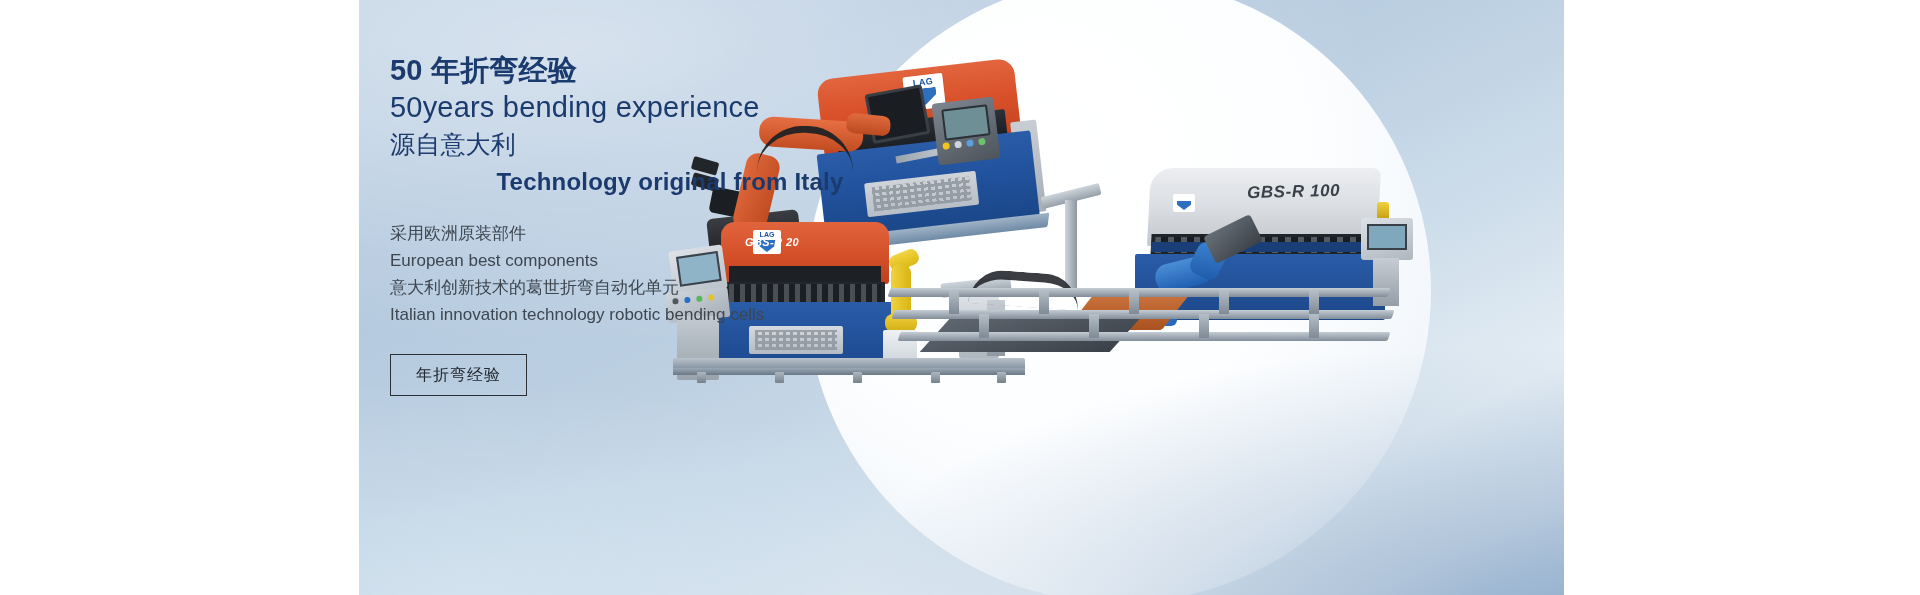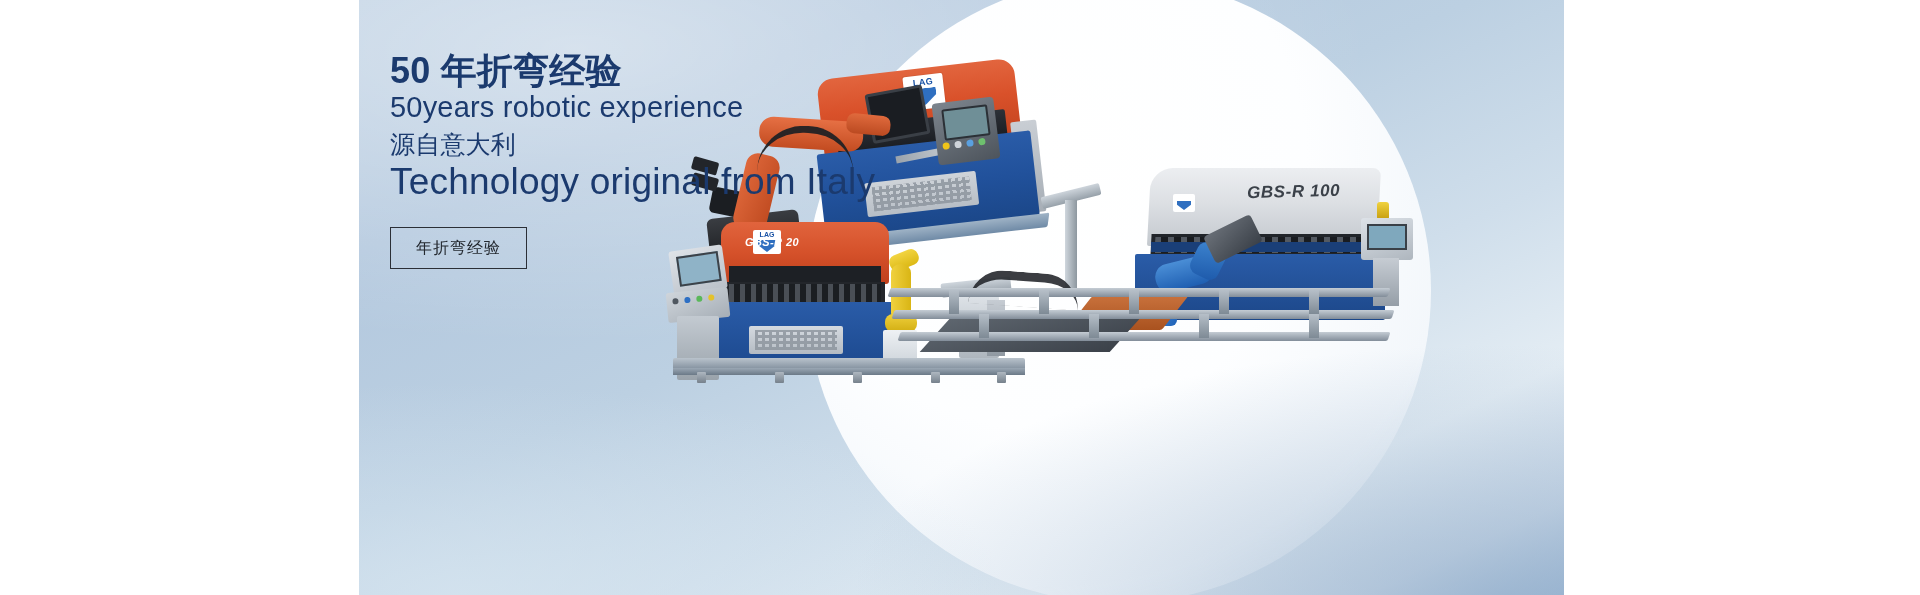--- a/index.html
+++ b/index.html
@@ -30,25 +30,25 @@
     position:absolute;left:447px;top:-22px;width:625px;height:625px;border-radius:50%;
     background:radial-gradient(circle at 38% 30%, #ffffff 0%, #fdfeff 45%, #f3f7fb 72%, rgba(243,247,251,.30) 88%, rgba(243,247,251,0) 100%);
     filter:blur(.4px);
   }
 
   
   .copy{position:absolute;left:31px;top:52px;width:560px;z-index:6;}
   .h-line{
     color:#1b3a6e;letter-spacing:.2px;white-space:nowrap;
   }
-  .h-cn{font-size:36px;line-height:37px;font-weight:700;}
+  .h-cn{font-size:29px;line-height:37px;font-weight:700;}
   .h-cn .num{font-weight:700;}
   .h-en{font-size:29px;line-height:37px;font-weight:400;}
   .h-cn2{font-size:25px;line-height:37px;font-weight:400;}
-  .h-en2{font-size:37px;line-height:38px;font-weight:400;}
+  .h-en2{font-size:24px;line-height:38px;font-weight:700;text-align:center;}
 
   .sub{margin-top:19px;}
   .s-line{
     color:#3e4650;font-size:17px;line-height:27px;white-space:nowrap;font-weight:400;
   }
 
   .btn{
     margin-top:26px;display:inline-block;
     padding:12px 25px;border:1px solid #2b2f36;color:#23282f;
     font-size:16px;line-height:1;background:transparent;cursor:pointer;
@@ -343,22 +343,28 @@
           <div class="tie" style="left:420px;top:30px;"></div>
         </div>
       </div>
 
     </div>
 
     <div class="copy">
       <div class="h-line h-cn">
         <span class="num">50</span><span> 年折弯经验</span>
       </div>
-      <div class="h-line h-en">50years robotic experience</div>
+      <div class="h-line h-en">50years bending experience</div>
       <div class="h-line h-cn2">源自意大利</div>
       <div class="h-line h-en2">Technology original from Italy</div>
 
+      <div class="sub">
+        <div class="s-line">采用欧洲原装部件</div>
+        <div class="s-line">European best components</div>
+        <div class="s-line">意大利创新技术的葛世折弯自动化单元</div>
+        <div class="s-line">Italian innovation technology robotic bending cells</div>
+      </div>
 
       <div class="btn">年折弯经验</div>
     </div>
 
   </div>
 </div>
 
 </body></html>

